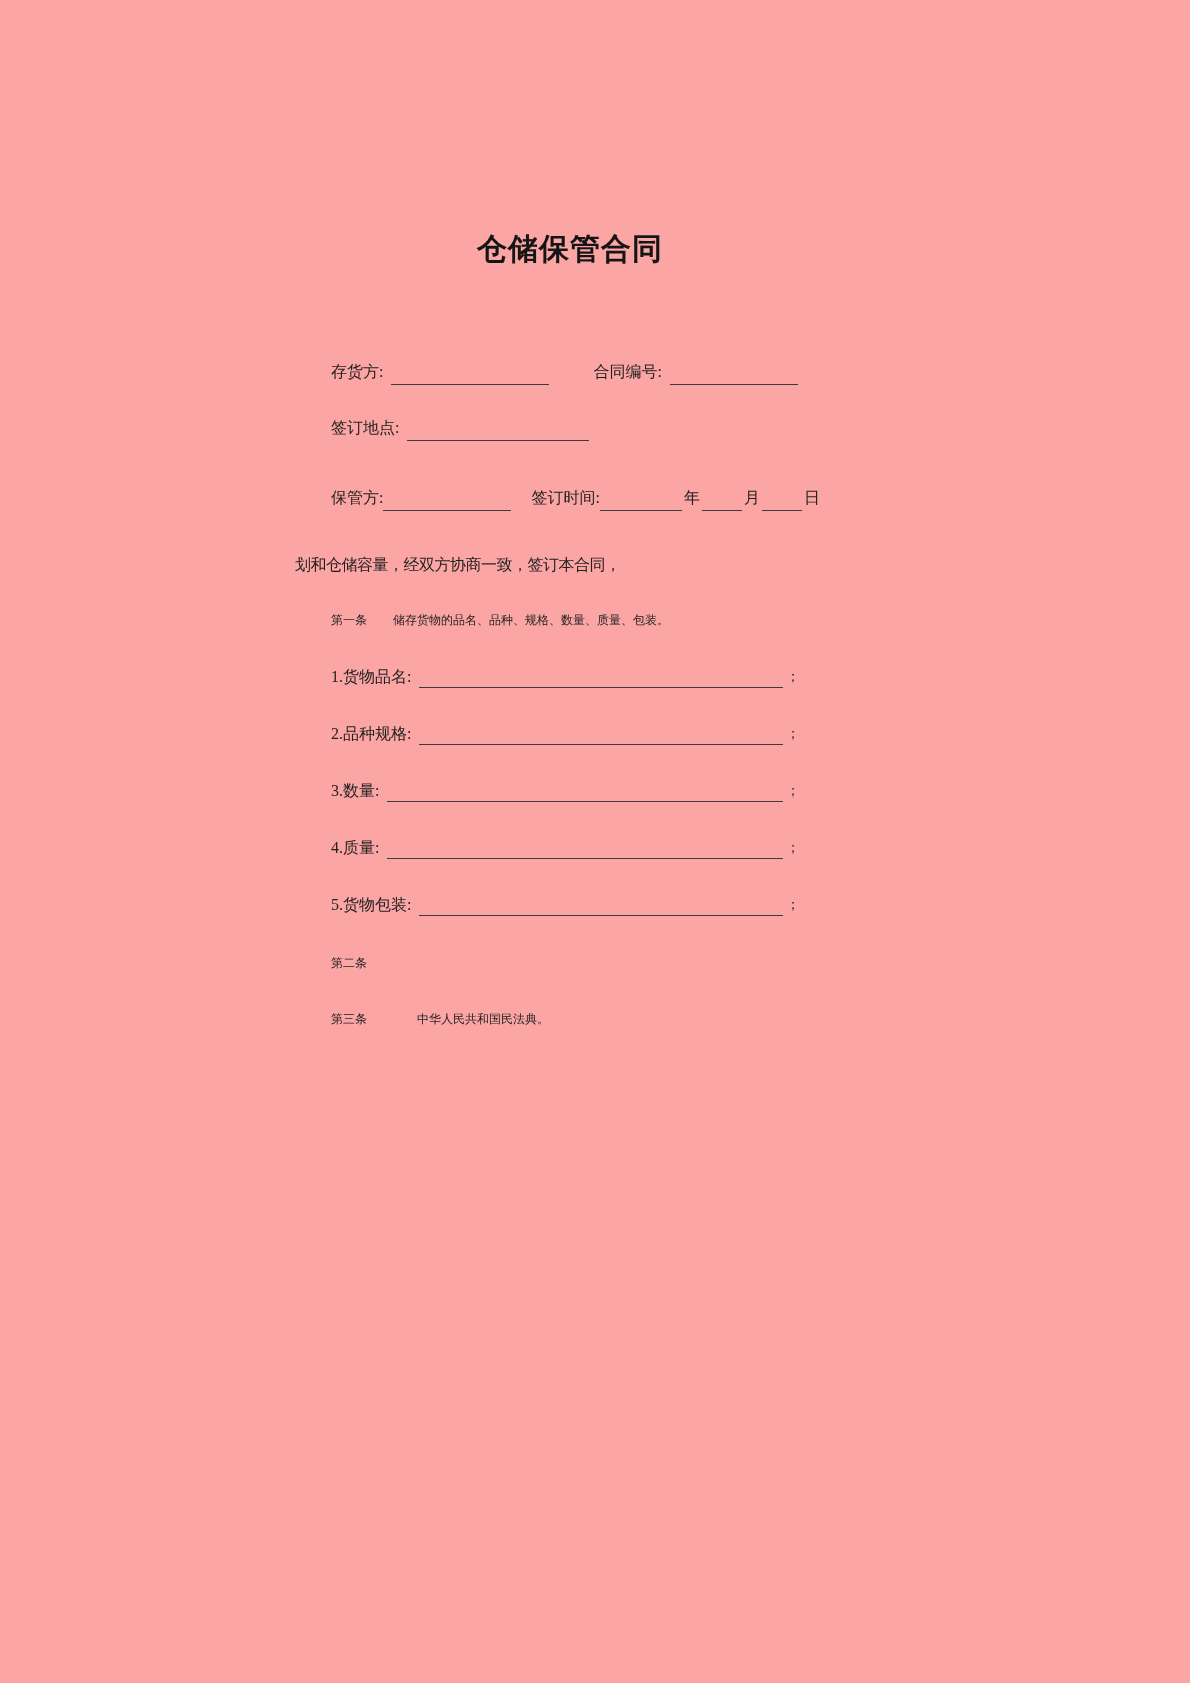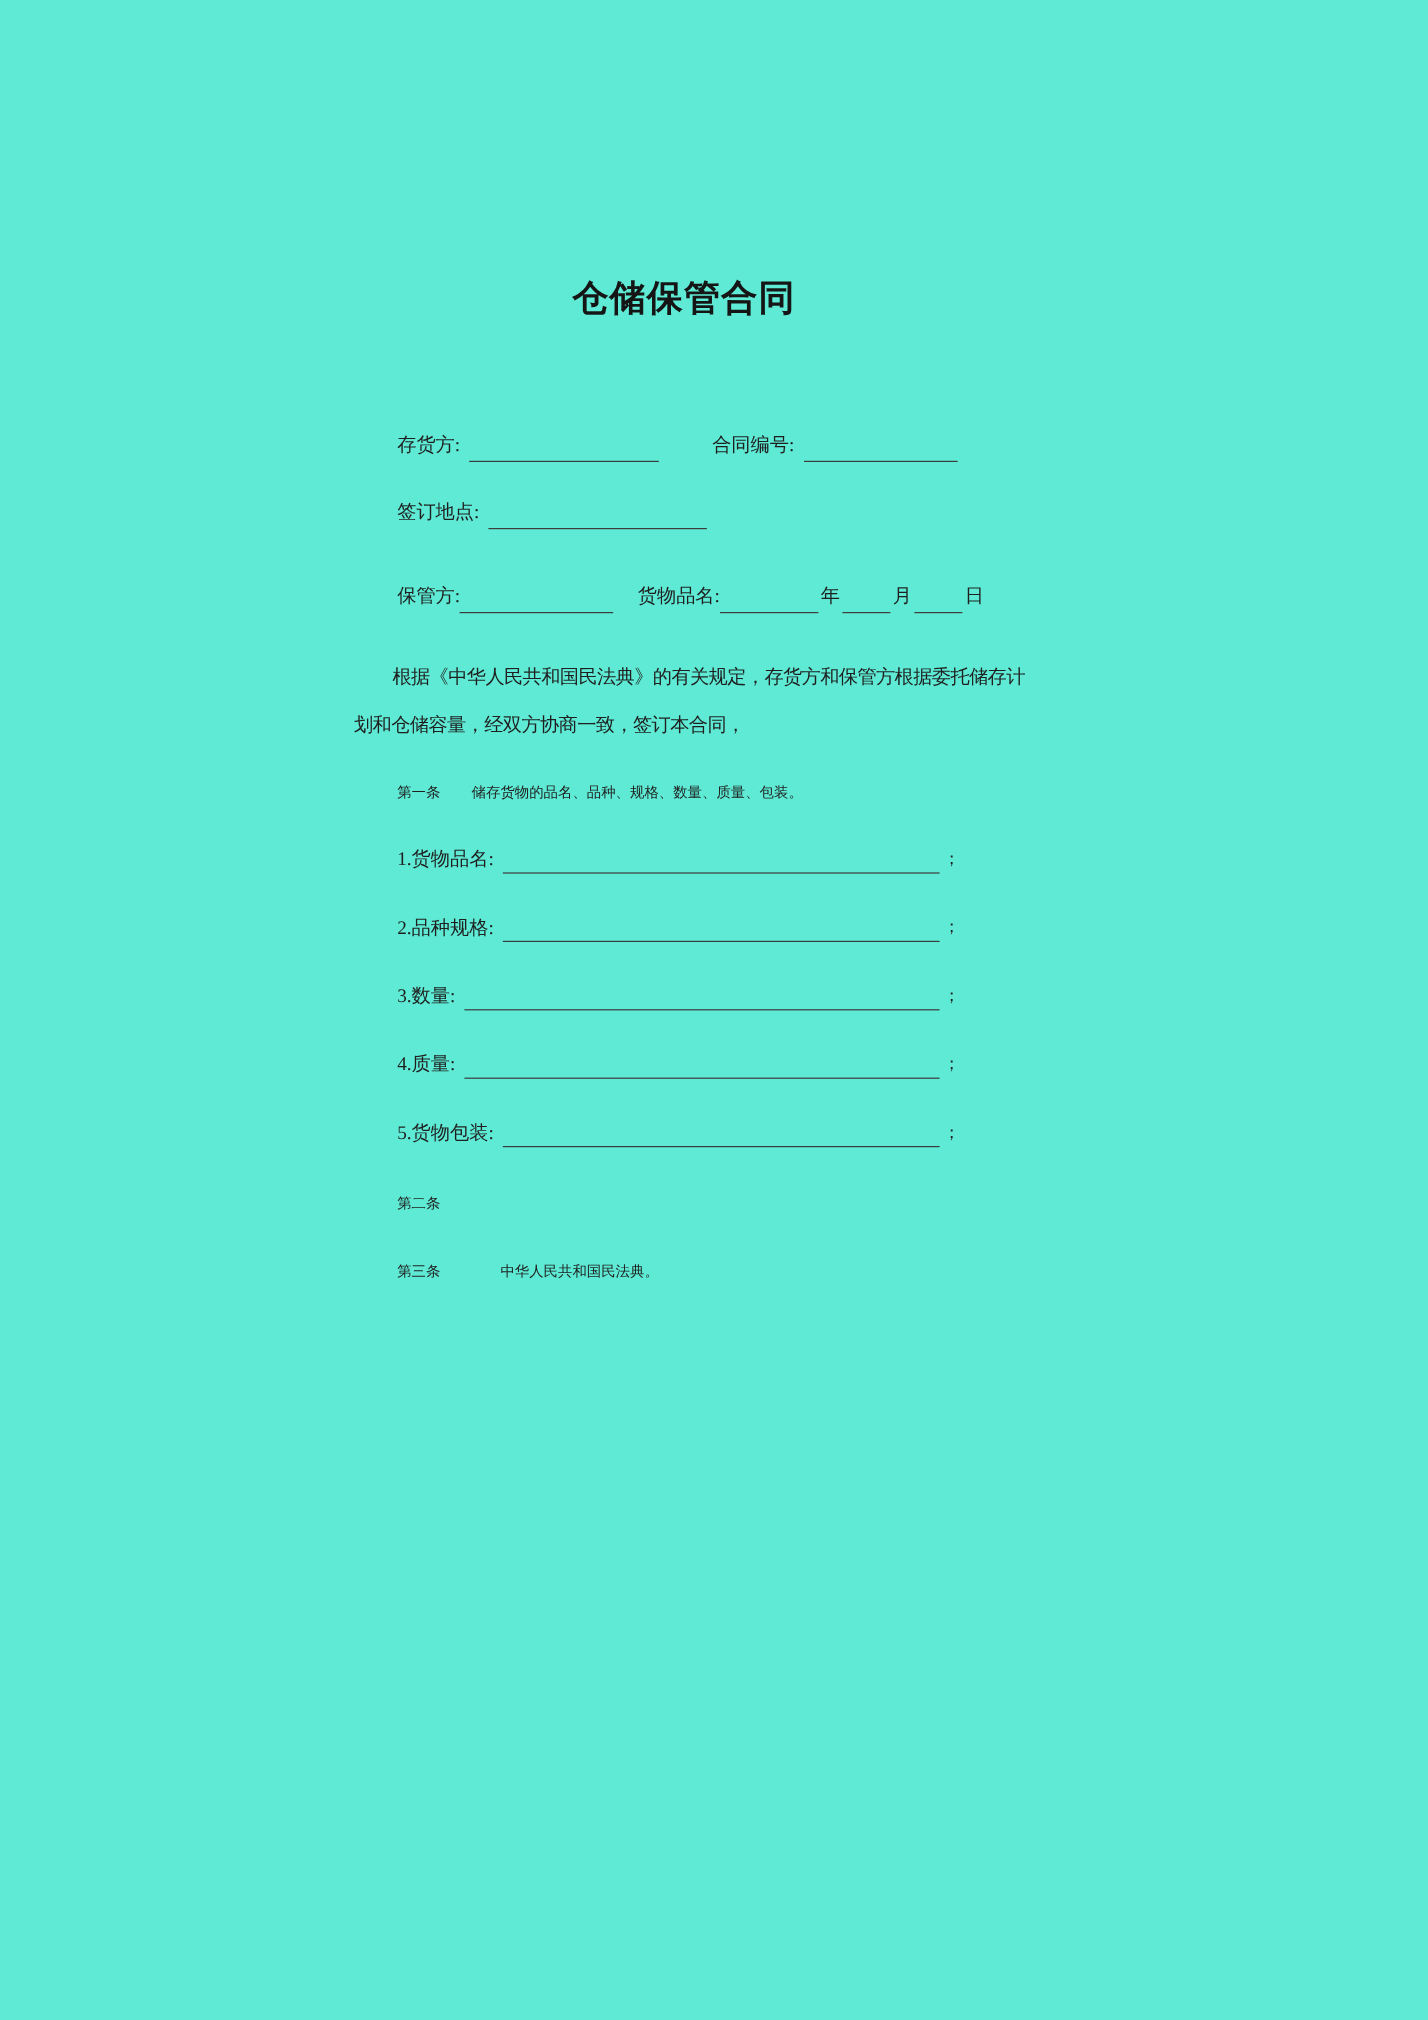--- a/index.html
+++ b/index.html
@@ -1,19 +1,19 @@
 <!DOCTYPE html>
 <html><head>
 <meta charset="utf-8">
 <style>
   html,body { margin:0; padding:0; background:#ffffff; }
   .page {
     position:relative;
     width:1190px; height:1683px;
-    background:#5eead4;
+    background:#fca5a5;
     overflow:hidden;
     font-family:"Liberation Serif","DejaVu Serif",serif;
     color:#1f1f1f;
   }
   .content {
     position:absolute; left:295px; top:0; width:550px;
   }
   .doc-title {
     margin-top:231px;
     font-family:"Liberation Sans","DejaVu Sans",sans-serif;
@@ -100,25 +100,24 @@
 
     <div class="row row-fields-1">
       <span class="label">存货方:</span><span class="blank b-depositor"></span><span class="label gap-contract">合同编号:</span><span class="blank b-contract-no"></span>
     </div>
 
     <div class="row row-fields-2">
       <span class="label">签订地点:</span><span class="blank b-place"></span>
     </div>
 
     <div class="row row-fields-3">
-      <span class="label label-tight">保管方:</span><span class="blank b-custodian"></span><span class="label label-tight gap-time">货物品名:</span><span class="blank b-time"></span><span>年</span><span class="blank b-month"></span><span>月</span><span class="blank b-day"></span><span>日</span>
+      <span class="label label-tight">保管方:</span><span class="blank b-custodian"></span><span class="label label-tight gap-time">签订时间:</span><span class="blank b-time"></span><span>年</span><span class="blank b-month"></span><span>月</span><span class="blank b-day"></span><span>日</span>
     </div>
 
     <div class="preamble">
-      <span class="pl1">根据《中华人民共和国民法典》的有关规定，存货方和保管方根据委托储存计</span>
       <span class="pl2">划和仓储容量，经双方协商一致，签订本合同，</span>
     </div>
 
     <div class="article art-1">
       <span class="art-num">第一条</span>
       <span>储存货物的品名、品种、规格、数量、质量、包装。</span>
     </div>
 
     <div class="item">
       <span>1.货物品名:</span>

